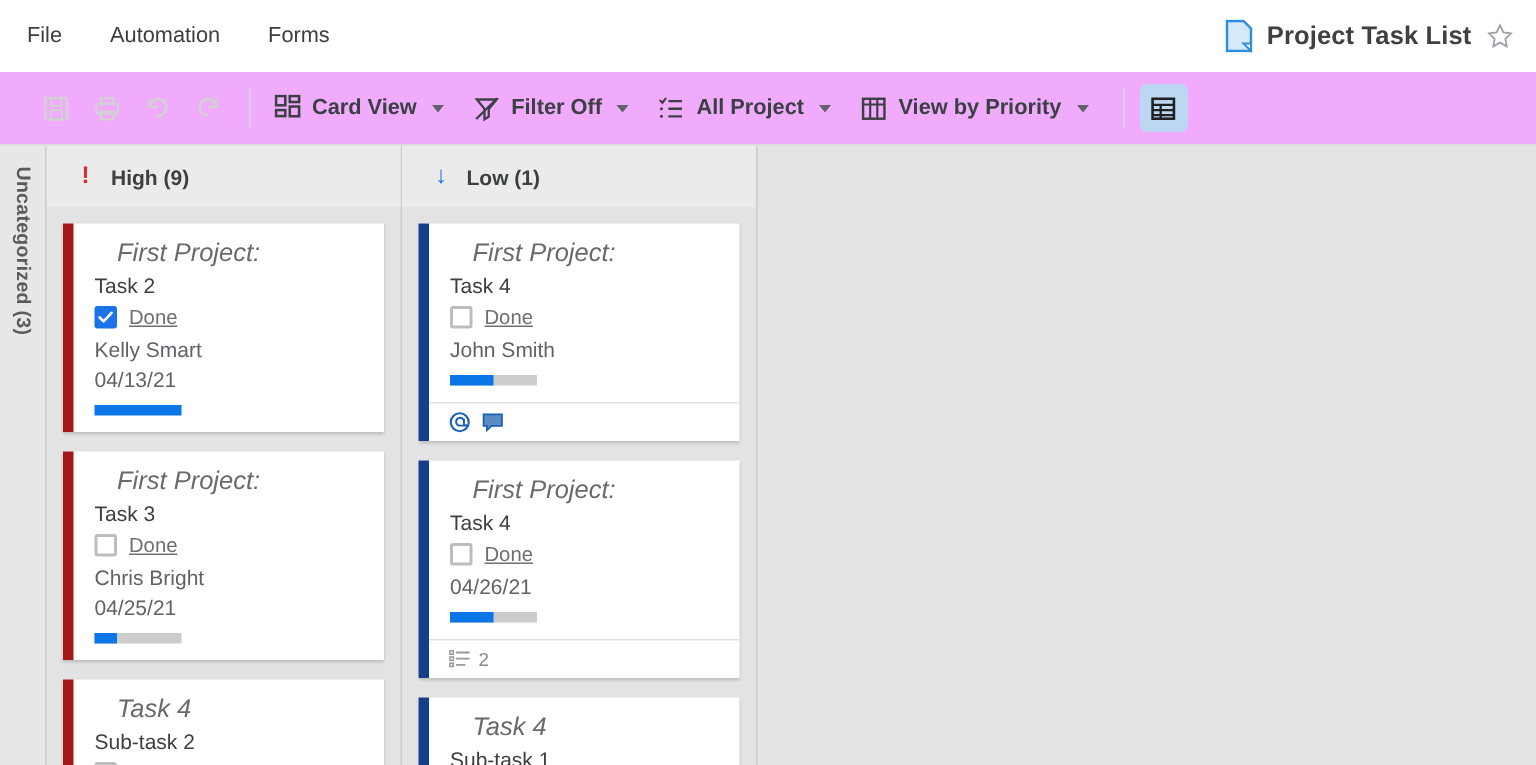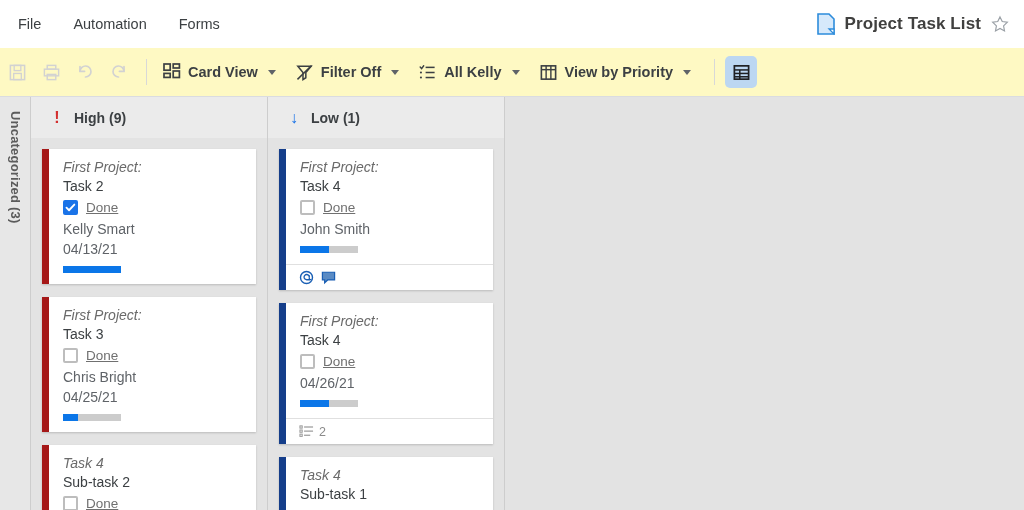--- a/index.html
+++ b/index.html
@@ -44,25 +44,25 @@
     font-weight: bold;
     color: #40403f;
     letter-spacing: 0.1px;
     white-space: nowrap;
   }
   .star-icon { width: 20px; height: 20px; display:block; }
 
   
   .toolbar {
     height: 49px;
-    background: #fef9c3;
+    background: #f0abfc;
     border-bottom: 1px solid #dadce0;
     display: flex;
     align-items: center;
-    padding-left: 0;
+    padding-left: 20px;
     gap: 0px;
   }
   .tb-icon-btn {
     width: 34px; height: 34px;
     display: flex; align-items: center; justify-content: center;
     border-radius: 3px;
     flex: none;
   }
   .tb-sep {
     width: 1px; height: 26px;
@@ -192,27 +192,28 @@
     flex: none;
   }
   .card-inner {
     flex: 1;
     min-width: 0;
   }
   .card-main {
     padding: 10px 13px 11px 14px;
   }
   .card-project {
-    font-size: 14px;
+    font-size: 17px;
     font-style: italic;
     color: #6a6a6a;
     margin-bottom: 3px;
     white-space: nowrap;
     overflow: hidden;
     text-overflow: ellipsis;
+    margin-left: 15px;
   }
   .card-title {
     font-size: 14px;
     font-weight: normal;
     color: #3c4043;
     margin-bottom: 6px;
     white-space: nowrap;
   }
   .card-done-row {
     display: flex;
@@ -347,21 +348,21 @@
 
   <div class="tb-group">
     <svg width="19" height="19" viewBox="0 0 20 20">
       <path d="M2.3 4.3 l1.5 1.6 2.2 -3" fill="none" stroke="#3c4043" stroke-width="1.5" stroke-linecap="round"></path>
       <line x1="8" y1="4.6" x2="17.5" y2="4.6" stroke="#3c4043" stroke-width="1.6"></line>
       <circle cx="3.1" cy="10" r="1.1" fill="#3c4043"></circle>
       <line x1="8" y1="10" x2="17.5" y2="10" stroke="#3c4043" stroke-width="1.6"></line>
       <circle cx="3.1" cy="15.3" r="1.1" fill="#3c4043"></circle>
       <line x1="8" y1="15.3" x2="17.5" y2="15.3" stroke="#3c4043" stroke-width="1.6"></line>
     </svg>
-    <span class="tb-label">All Kelly</span>
+    <span class="tb-label">All Project</span>
     <span class="caret"></span>
   </div>
 
   <div class="tb-group">
     <svg width="19" height="19" viewBox="0 0 20 20">
       <rect x="2.5" y="3" width="15" height="14" fill="none" stroke="#3c4043" stroke-width="1.7"></rect>
       <line x1="7.5" y1="3" x2="7.5" y2="17" stroke="#3c4043" stroke-width="1.5"></line>
       <line x1="12.5" y1="3" x2="12.5" y2="17" stroke="#3c4043" stroke-width="1.5"></line>
       <line x1="2.5" y1="7" x2="17.5" y2="7" stroke="#3c4043" stroke-width="1.5"></line>
     </svg>

